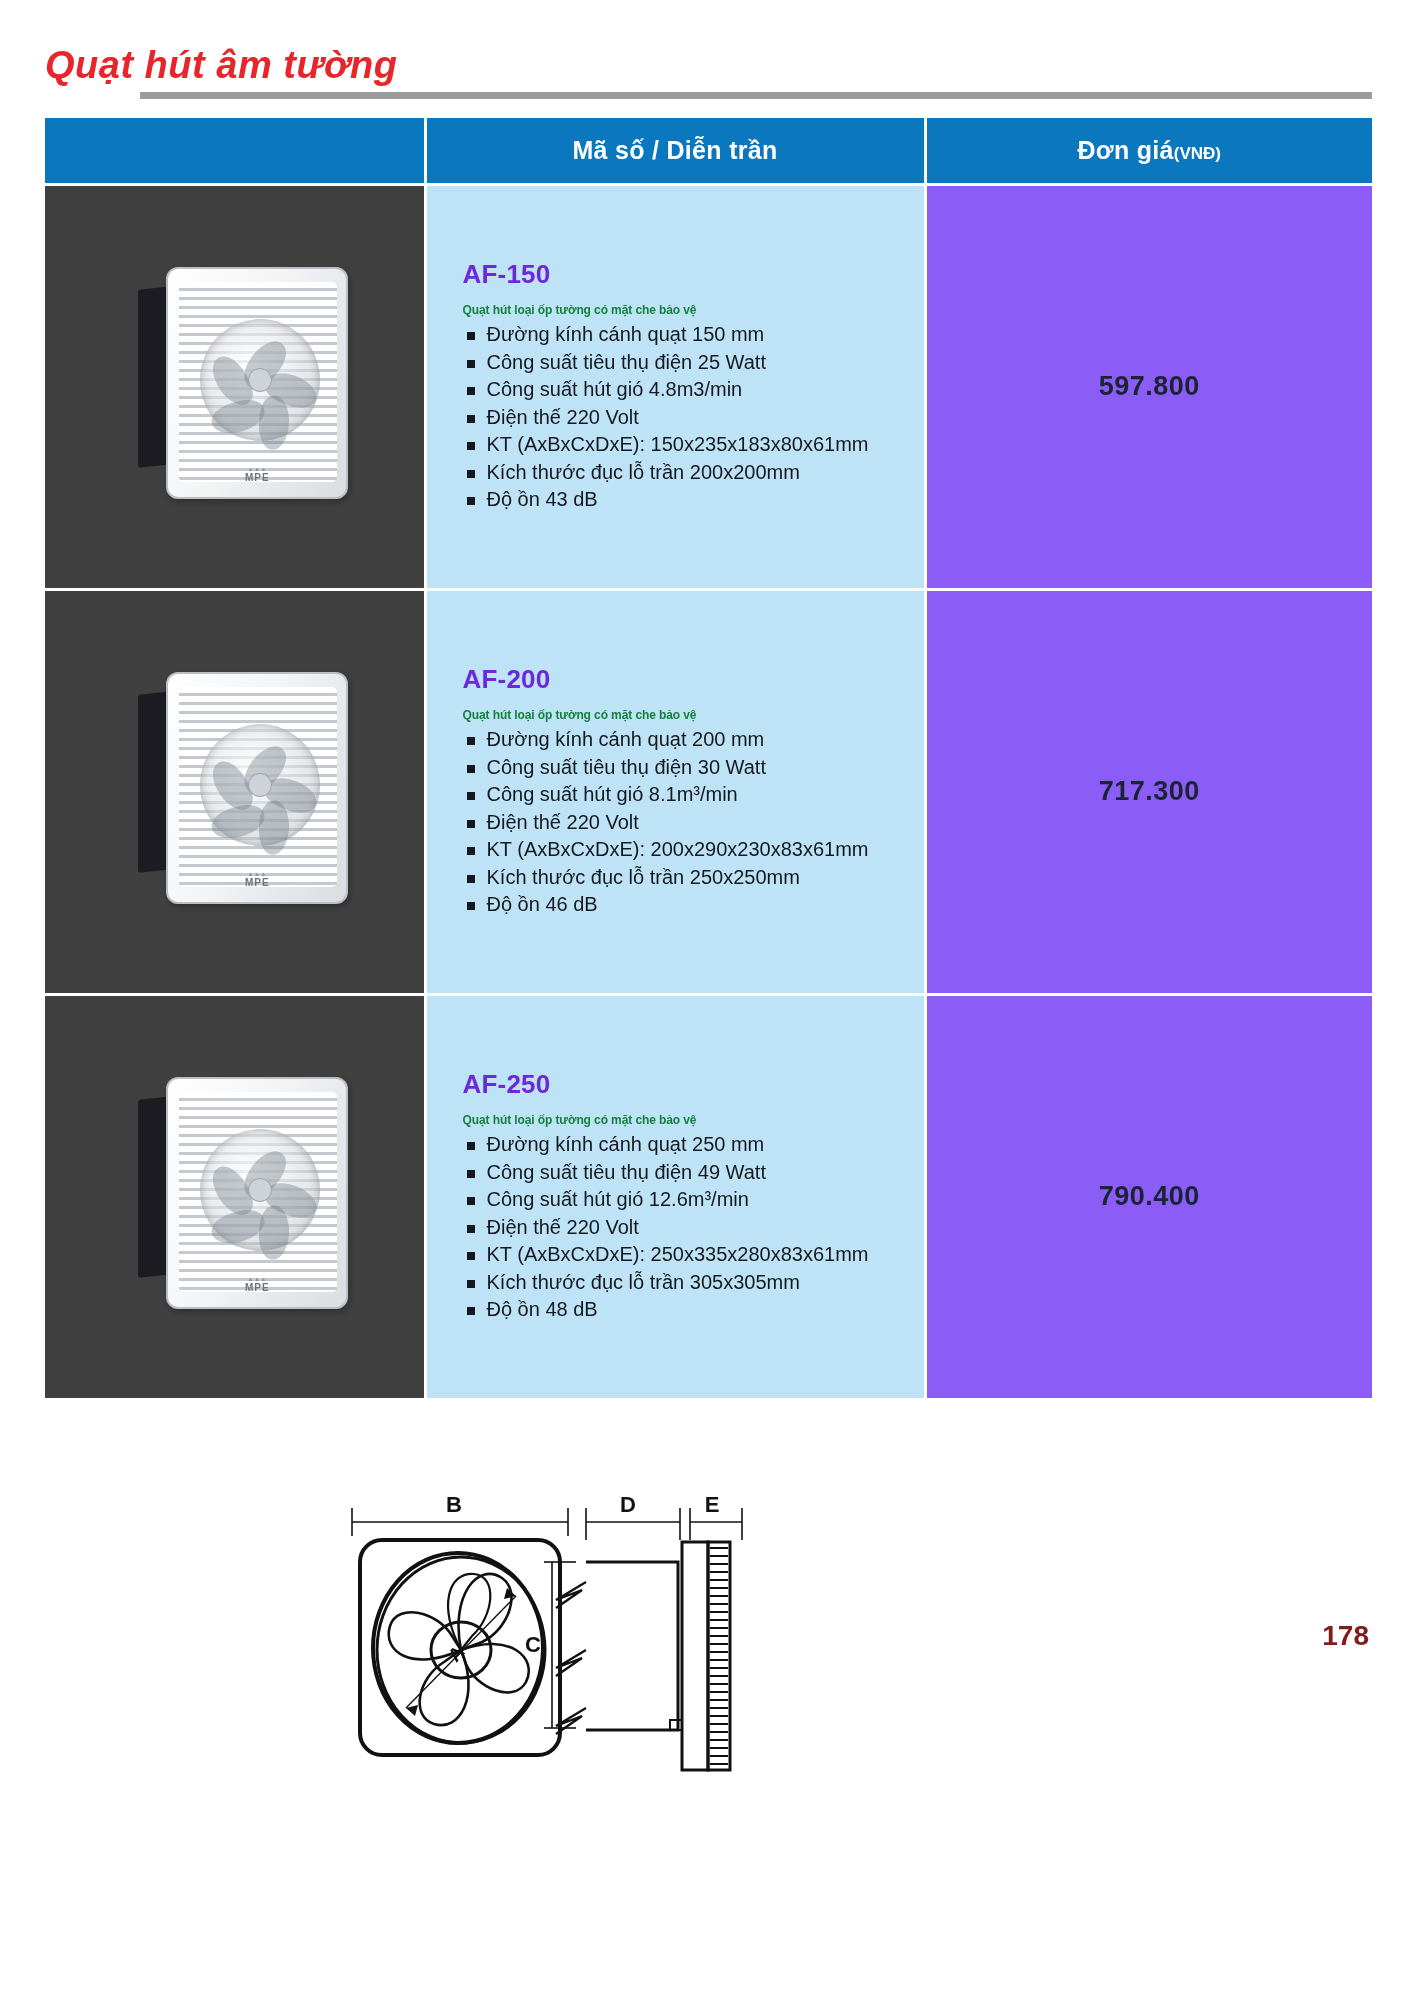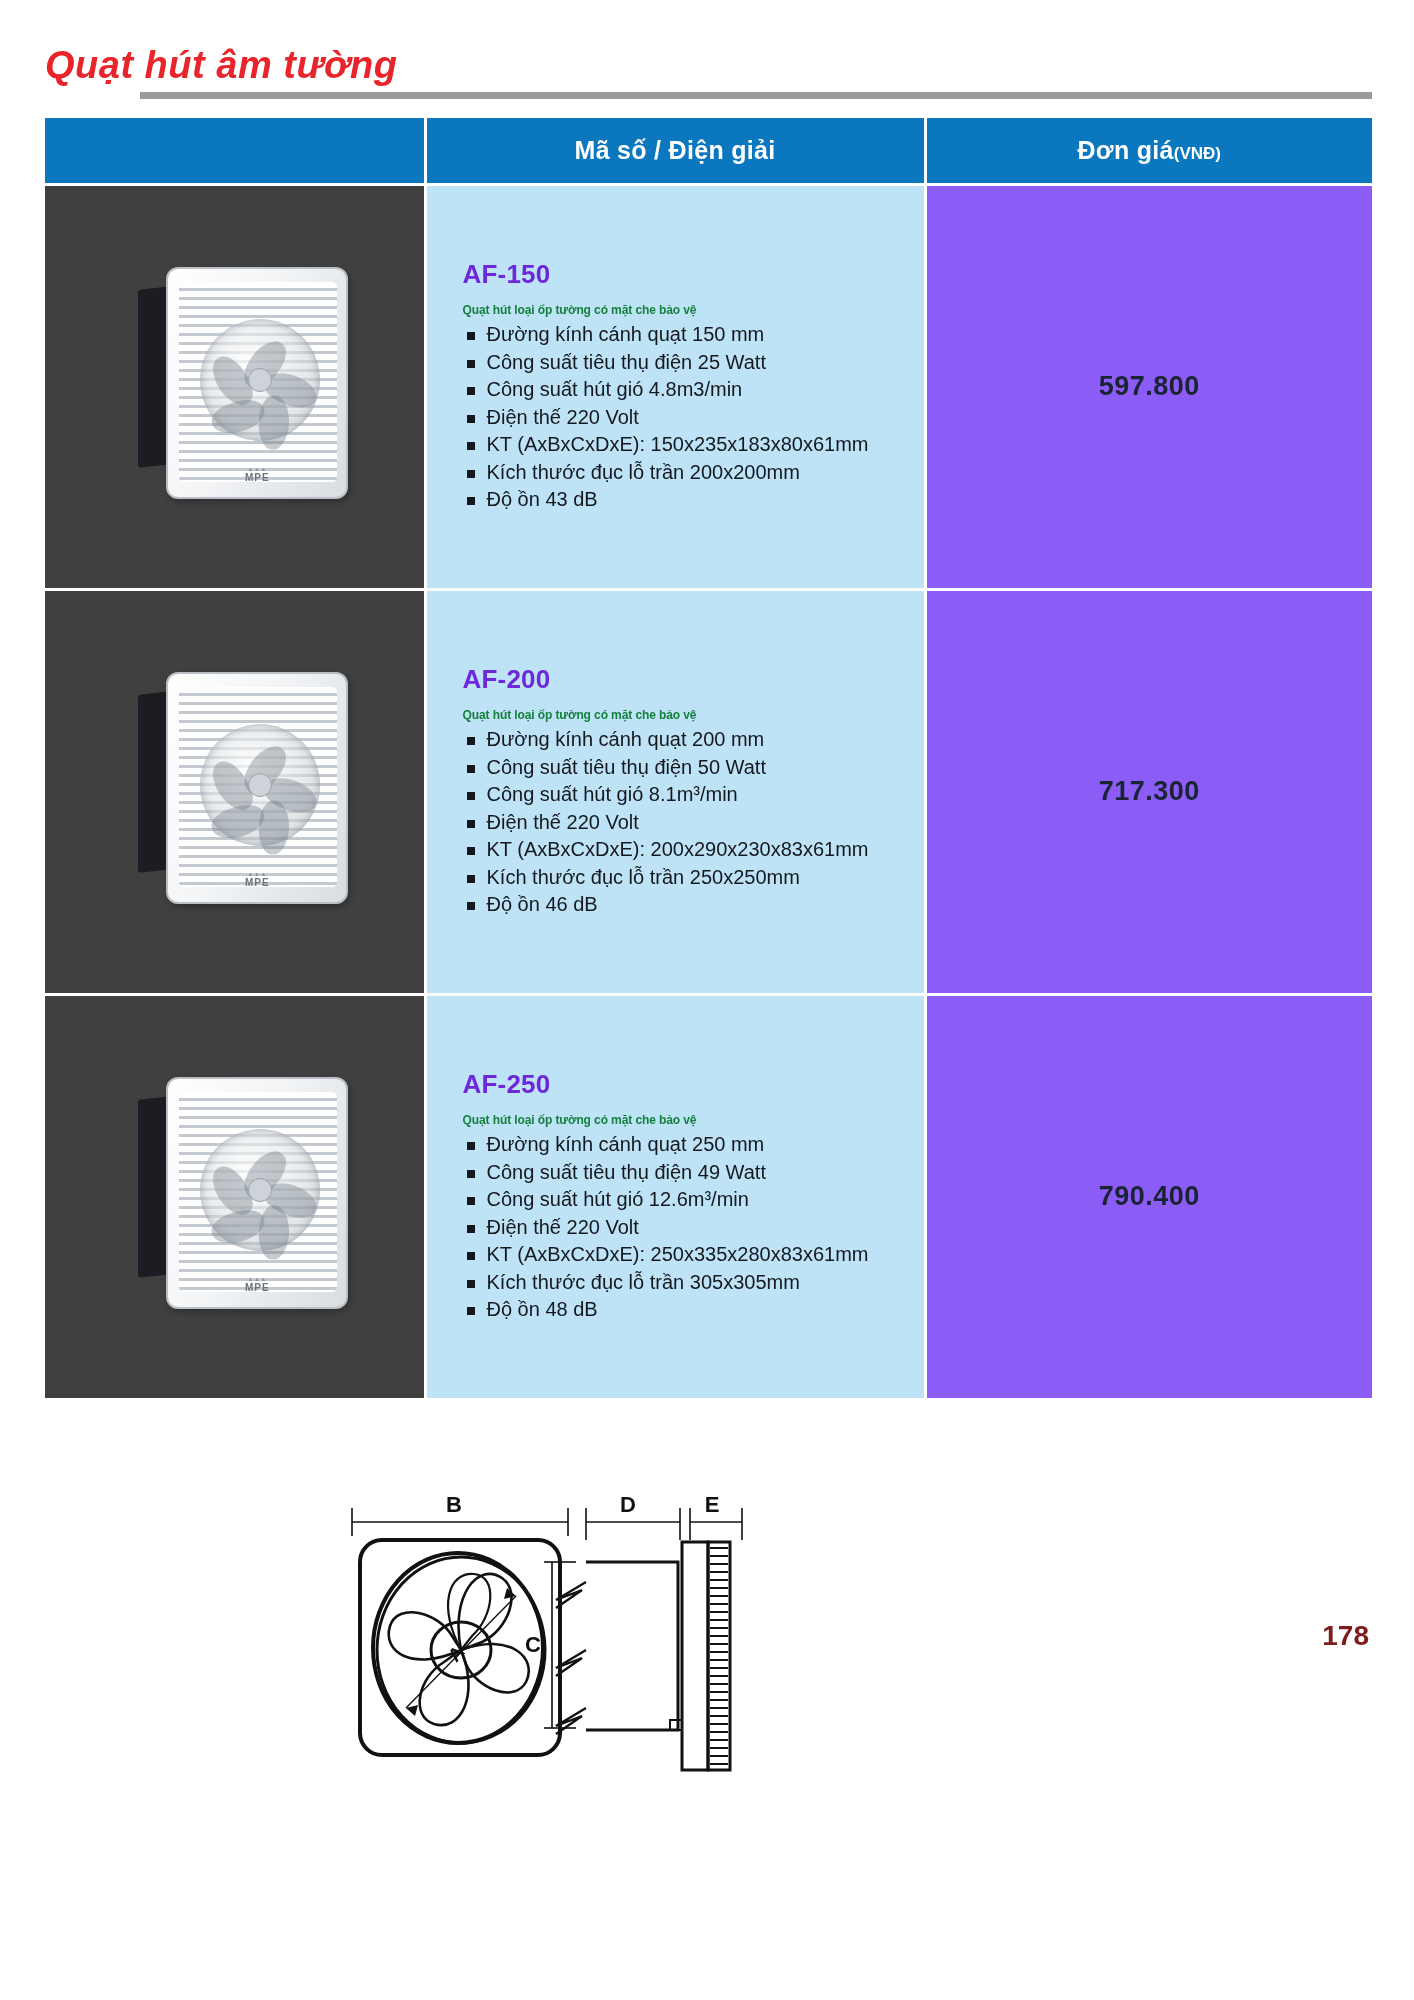--- a/index.html
+++ b/index.html
@@ -236,21 +236,21 @@
   <table class="table">
     <colgroup>
       <col class="col-img">
         <col class="col-desc">
         <col class="col-price">
     </colgroup>
     <thead>
       <tr class="thead-row">
         <th class="th first"></th>
         <th class="th">
-          <span class="th-text">Mã số / Điện giải</span>
+          <span class="th-text">Mã số / Diễn trần</span>
         </th>
         <th class="th">
           <span class="th-text">Đơn giá</span><span class="th-sub">(VNĐ)</span>
         </th>
       </tr>
     </thead>
     <tbody>
 
       <tr class="row-product">
         <td class="cell-img">
@@ -310,21 +310,21 @@
                 <span>MPE</span>
               </div>
             </div>
           </div>
         </td>
         <td class="cell-desc">
           <div class="model-code">AF-200</div>
           <div class="desc-head">Quạt hút loại ốp tường có mặt che bảo vệ</div>
           <ul class="spec-list">
             <li class="spec-item">Đường kính cánh quạt 200 mm</li>
-            <li class="spec-item">Công suất tiêu thụ điện 50 Watt</li>
+            <li class="spec-item">Công suất tiêu thụ điện 30 Watt</li>
             <li class="spec-item">Công suất hút gió 8.1m³/min</li>
             <li class="spec-item">Điện thế 220 Volt</li>
             <li class="spec-item">KT (AxBxCxDxE): 200x290x230x83x61mm</li>
             <li class="spec-item">Kích thước đục lỗ trần 250x250mm</li>
             <li class="spec-item">Độ ồn 46 dB</li>
           </ul>
         </td>
         <td class="cell-price">
           <span class="price-value">717.300</span>
         </td>

